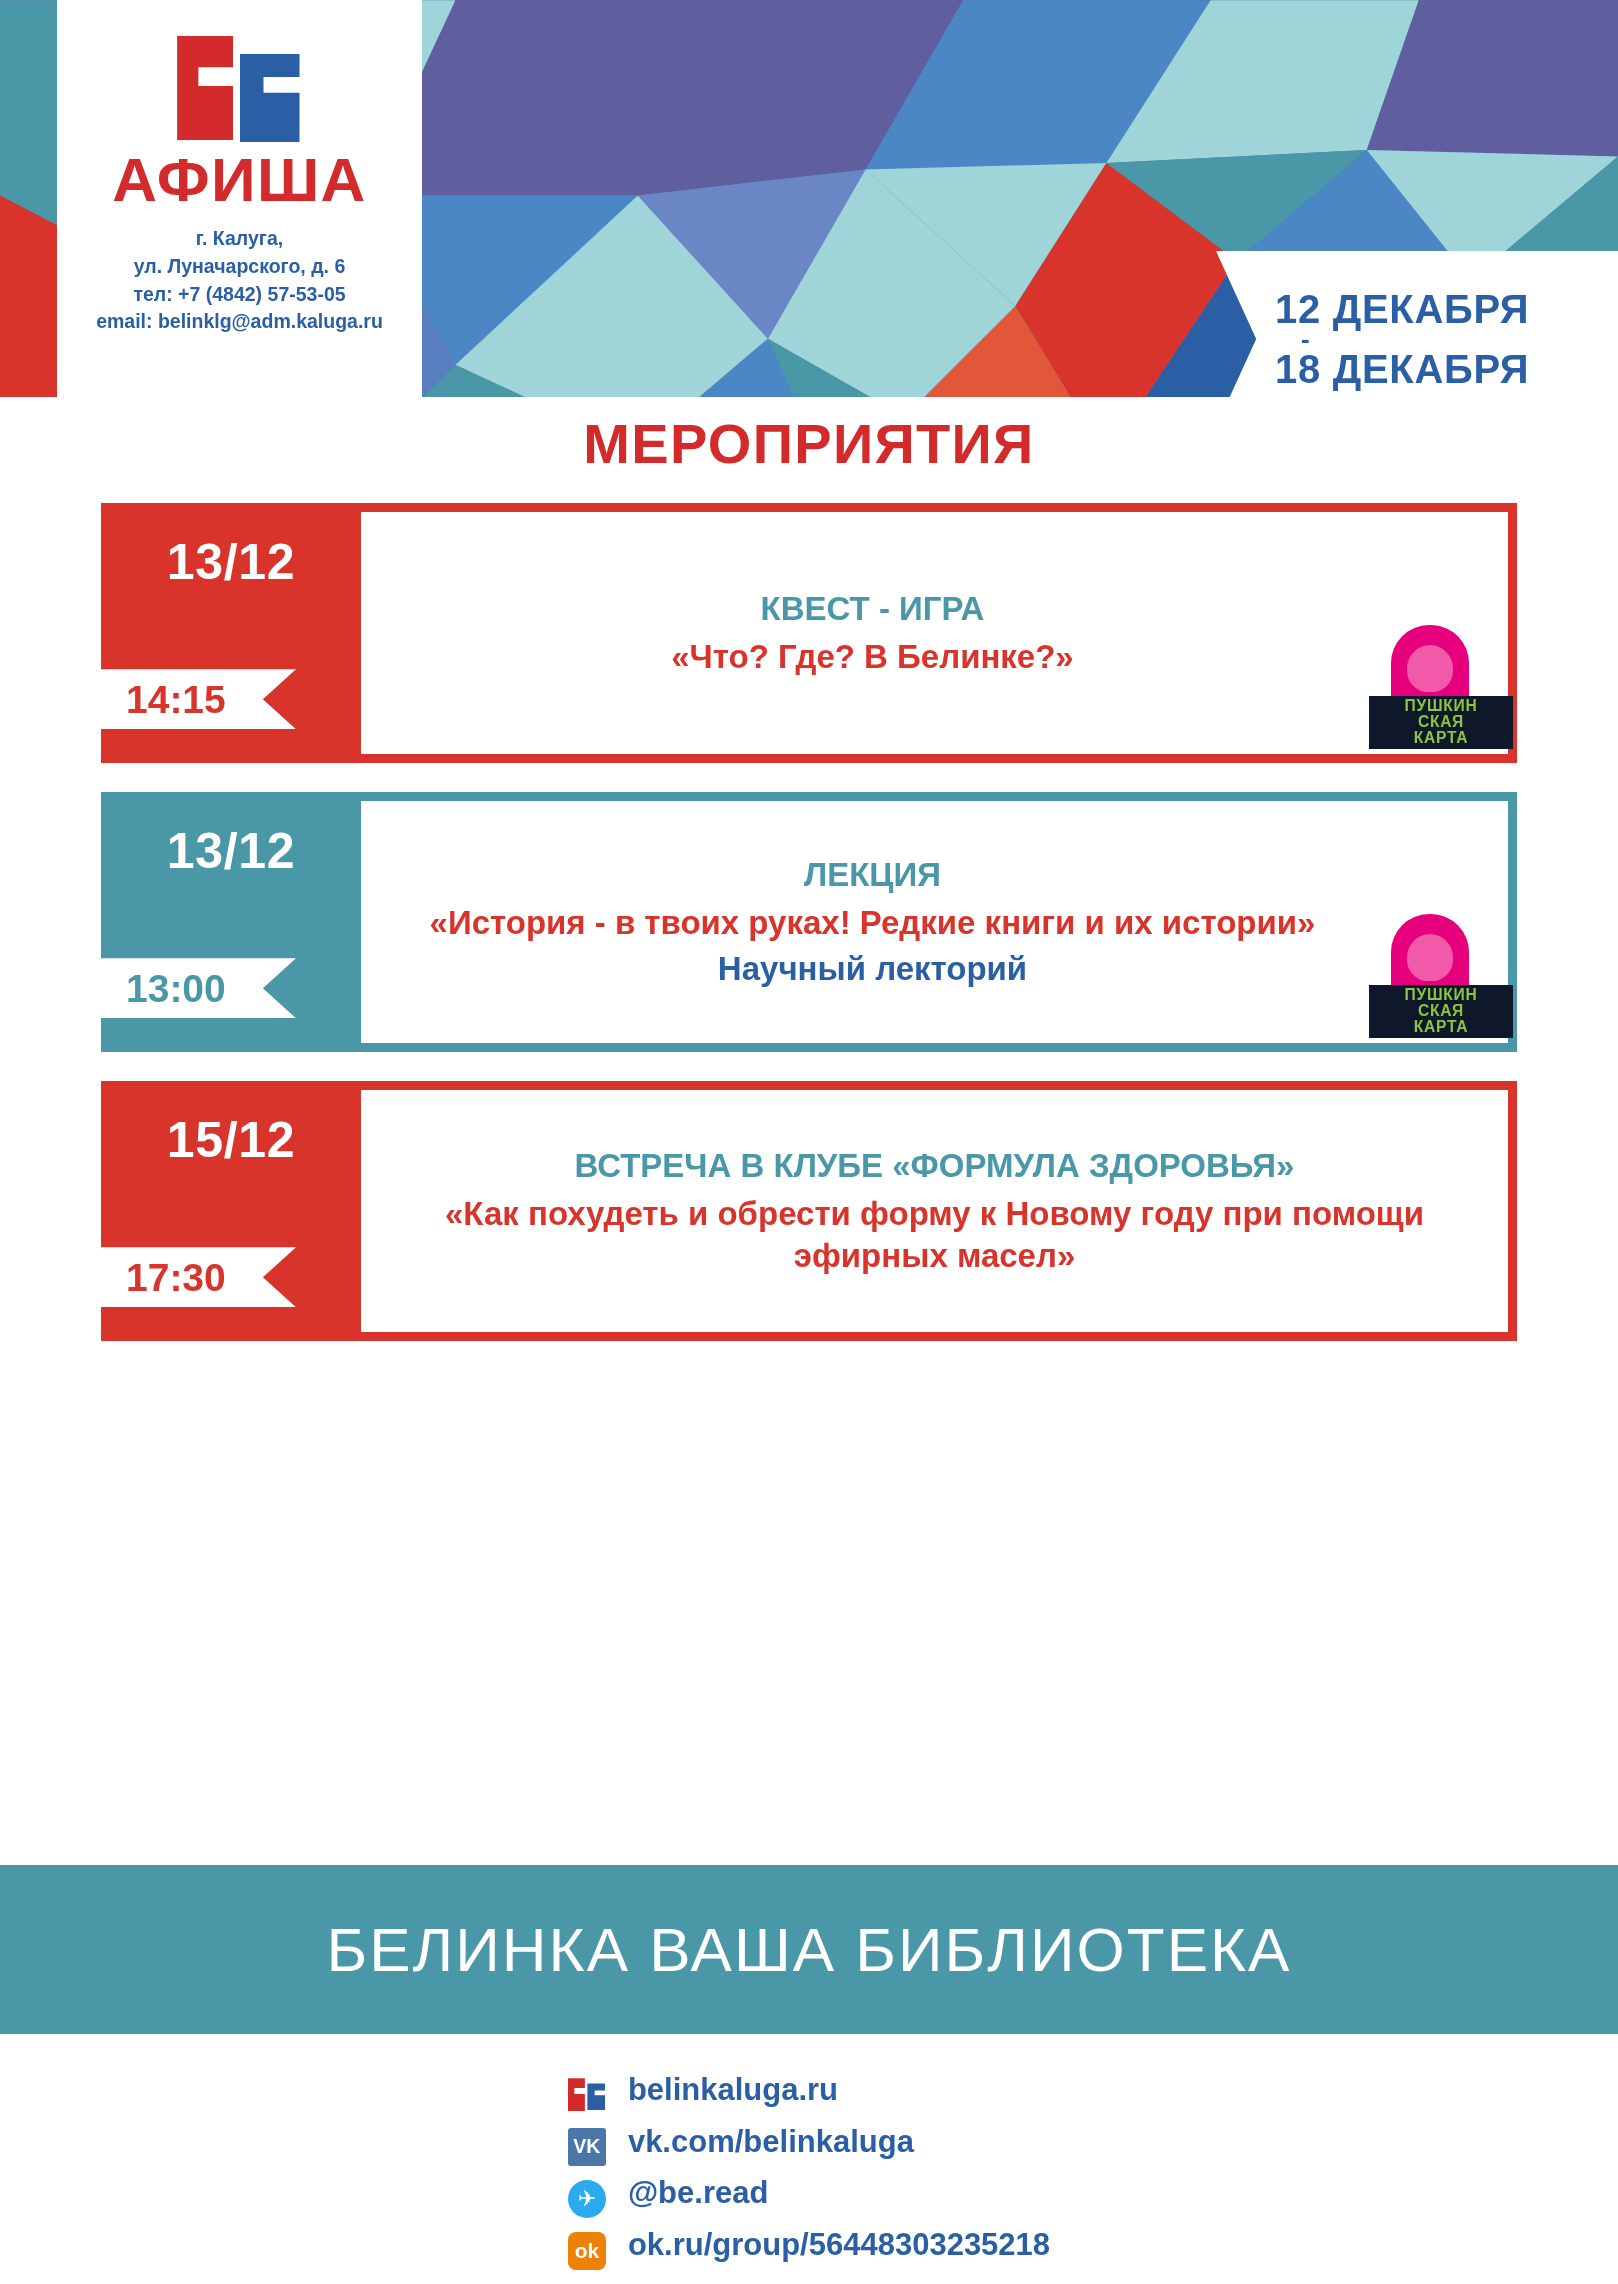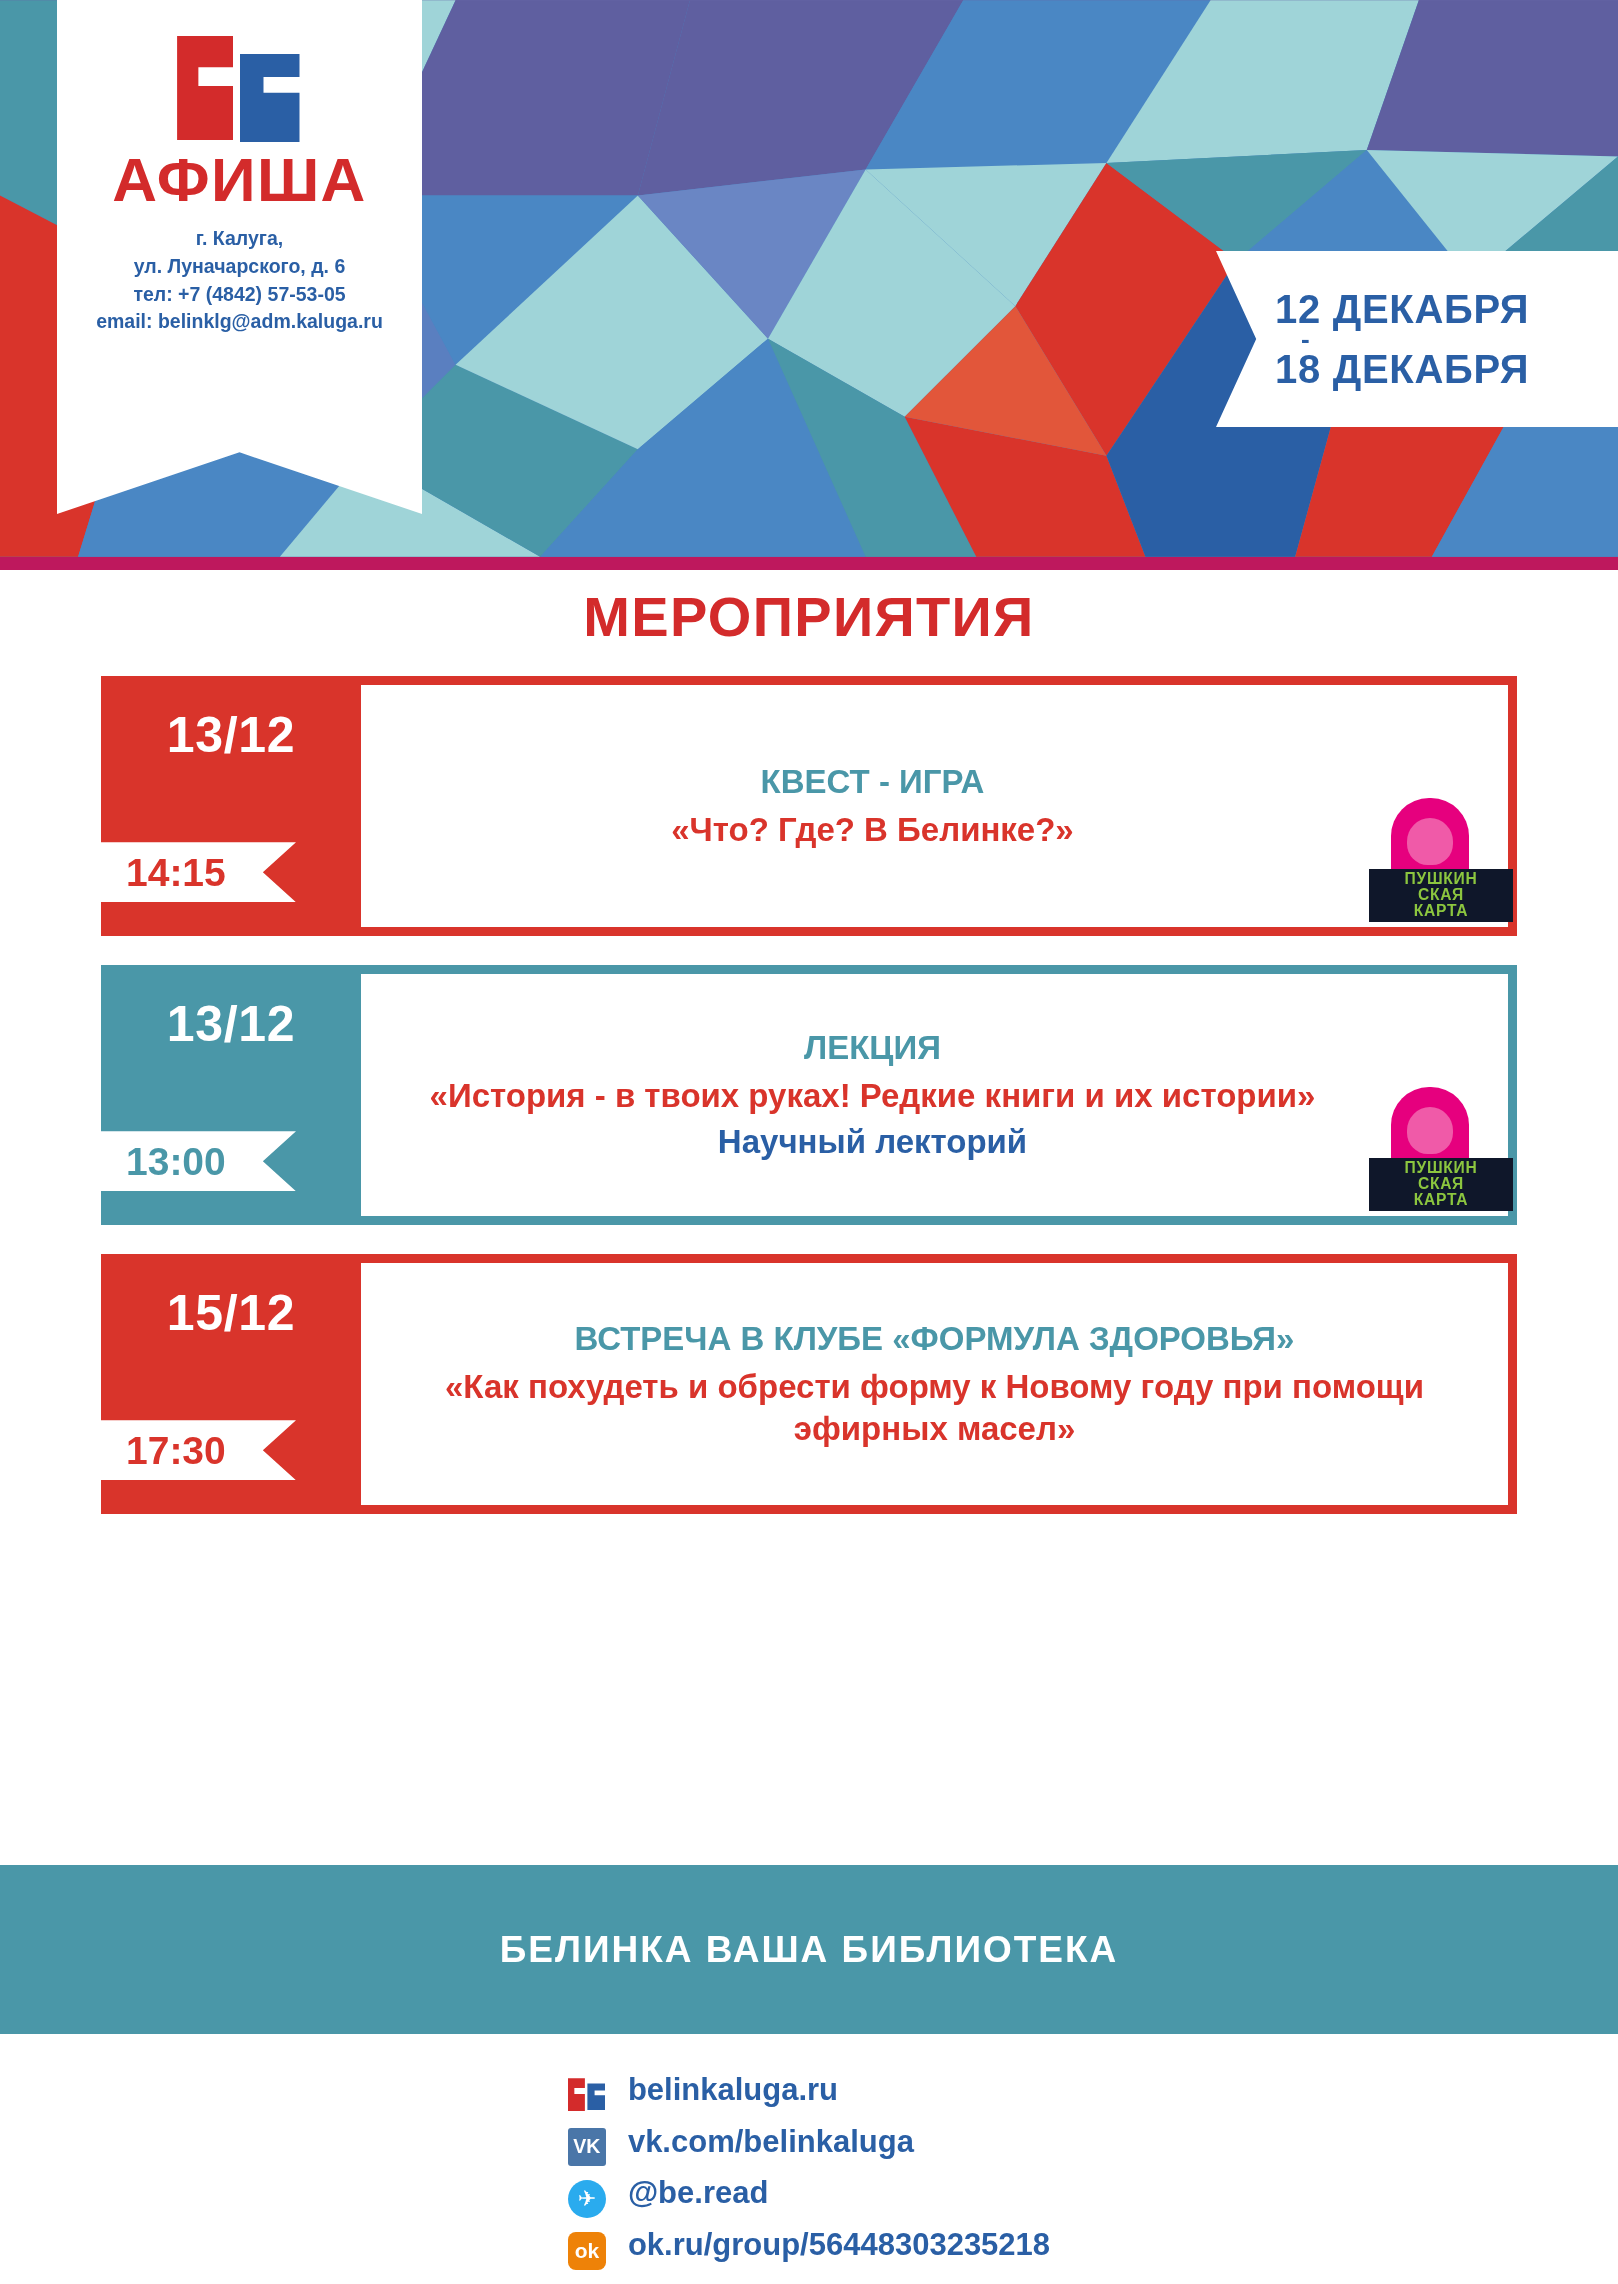--- a/index.html
+++ b/index.html
@@ -10,21 +10,21 @@
     background: #ffffff;
     font-family: "Liberation Sans", sans-serif;
     position: relative;
     overflow: hidden;
   }
 
   
   .header {
     position: relative;
     width: 1618px;
-    height: 570px;
+    height: 397px;
     background: #be185d;
     overflow: hidden;
   }
   .header svg { position: absolute; top: 0; left: 0; }
 
   .logo-card {
     position: absolute;
     left: 57px;
     top: 0;
     width: 365px;
@@ -237,22 +237,22 @@
     top: 1865px;
     width: 1618px;
     height: 169px;
     background: #4a97a8;
     display: flex;
     align-items: center;
     justify-content: center;
   }
   .footer-band span {
     color: #ffffff;
-    font-size: 37px;
-    font-weight: bold;
+    font-size: 62px;
+    font-weight: normal;
     letter-spacing: 2px;
   }
   .contacts {
     position: absolute;
     left: 0;
     top: 2073px;
     width: 1618px;
     display: flex;
     justify-content: center;
   }

